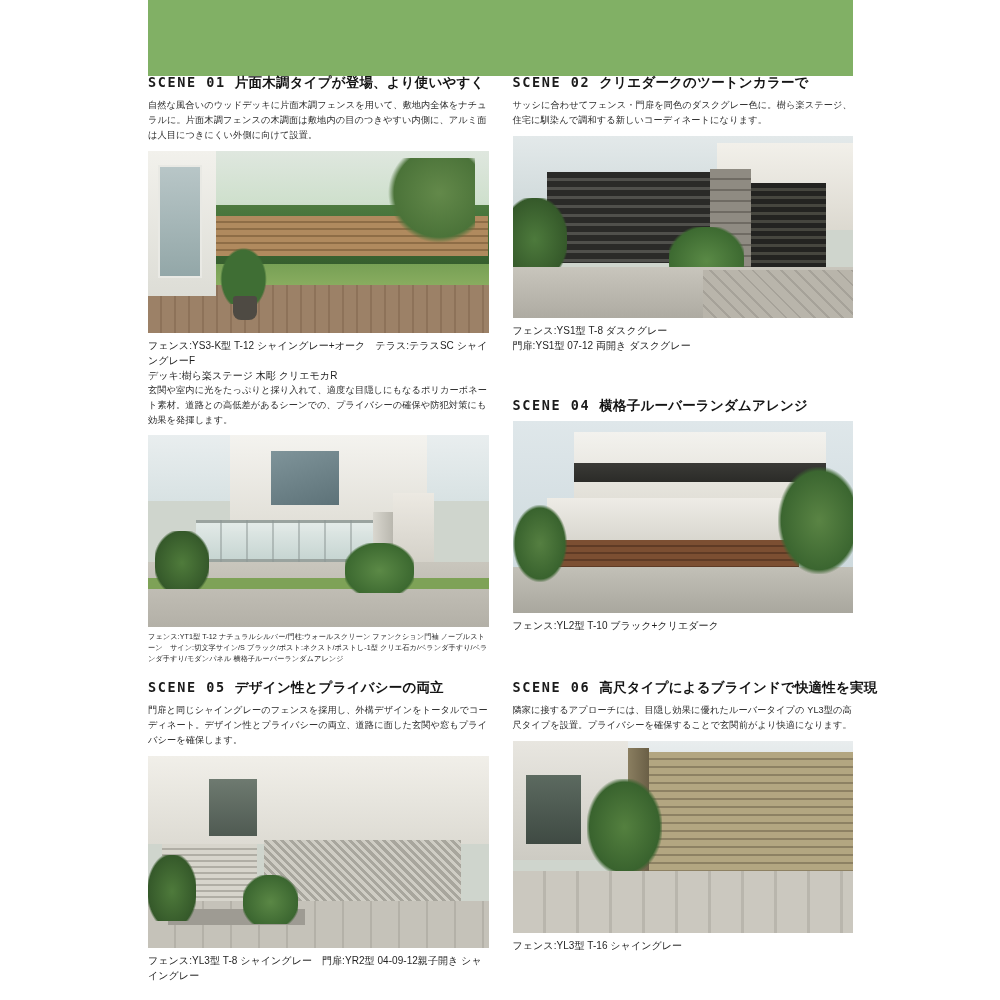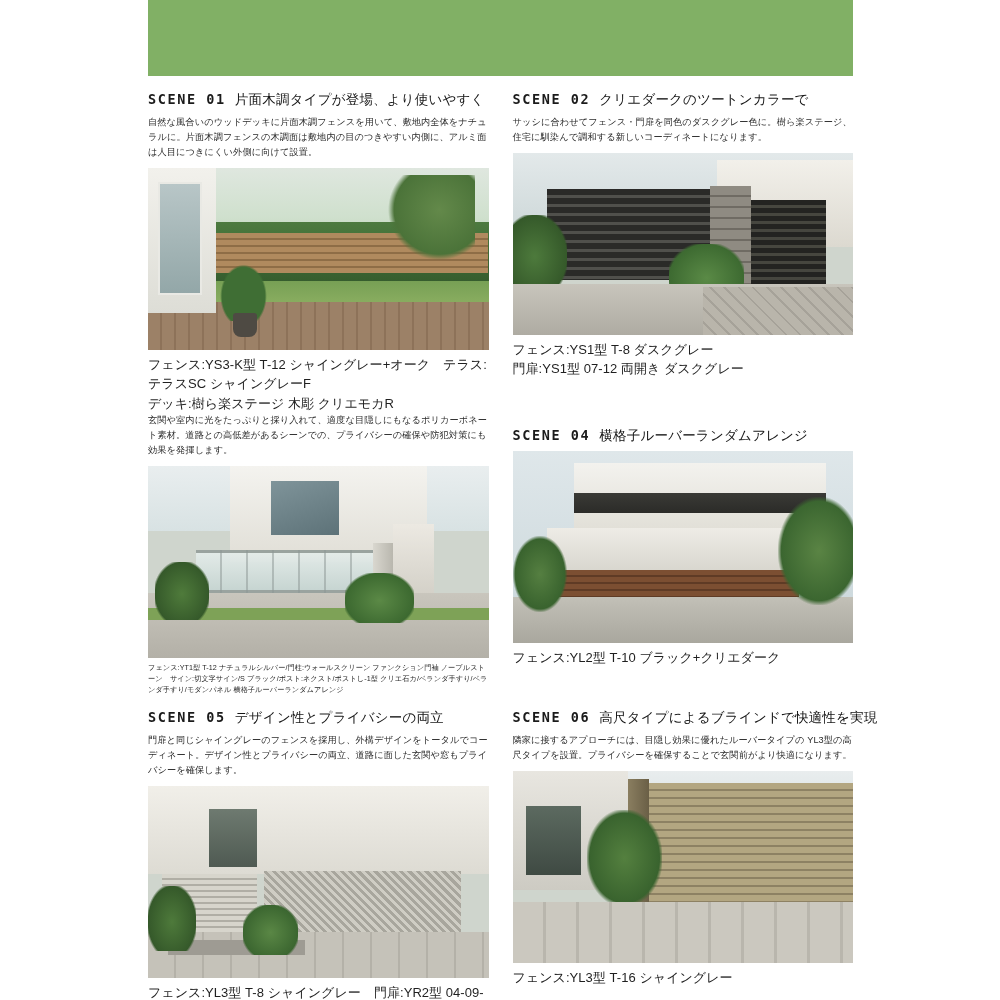--- a/index.html
+++ b/index.html
@@ -17,21 +17,21 @@
   }
   
   .top-band {
     position: absolute;
     left: 148px; top: 0;
     width: 705px; height: 76px;
     background: #81b065;
   }
   .content {
     position: absolute;
-    left: 148px; top: 77px;
+    left: 148px; top: 60px;
     width: 705px;
     height: 924px;
   }
   .grid {
     display: flex;
     flex-wrap: wrap;
     width: 705px;
   }
   .cell {
     width: 352.5px;
@@ -48,41 +48,41 @@
   .scene-no {
     font-family: "DejaVu Sans Mono", monospace;
     font-size: 13.5px;
     letter-spacing: 1.6px;
     font-weight: bold;
     color: #1b1b1b;
     margin-right: 9px;
   }
   .scene-title {
     font-size: 13.5px;
-    font-weight: normal;
+    font-weight: bold;
     color: #141414;
     letter-spacing: 0.2px;
   }
   .scene-desc {
     font-size: 9.2px;
     line-height: 1.62;
     color: #2b2b2b;
     margin: 0 0 8px 0;
     letter-spacing: 0.1px;
   }
   .photo {
     width: 100%;
     height: 182px;
     position: relative;
     overflow: hidden;
     background: #cfd5cd;
   }
   .photo.tall { height: 192px; }
   .caption {
-    font-size: 13px;
+    font-size: 10px;
     line-height: 1.5;
     color: #1f1f1f;
     margin: 5px 0 0 0;
     letter-spacing: 0.05px;
   }
   .caption.small {
     font-size: 7.2px;
     line-height: 1.5;
   }
 

